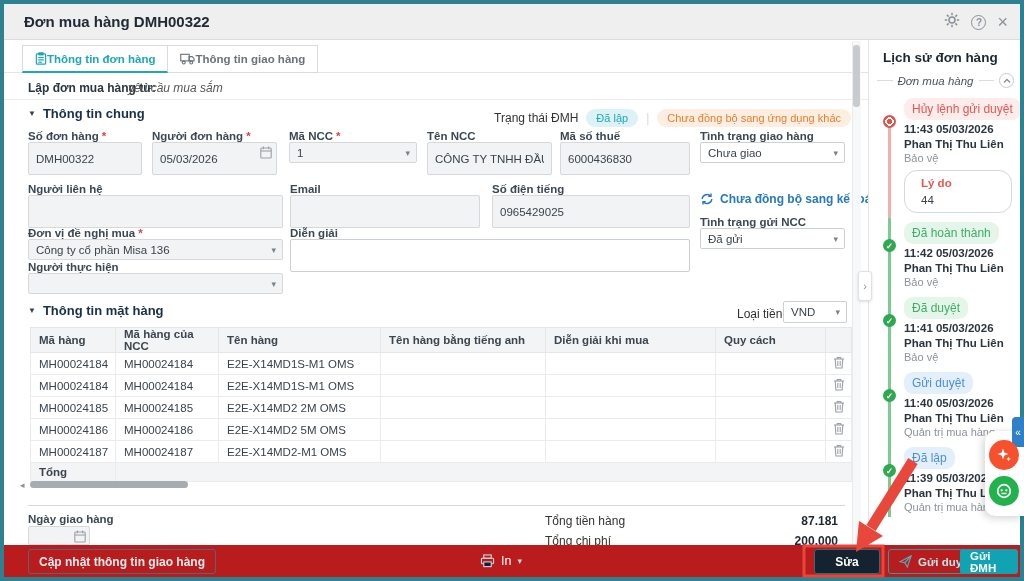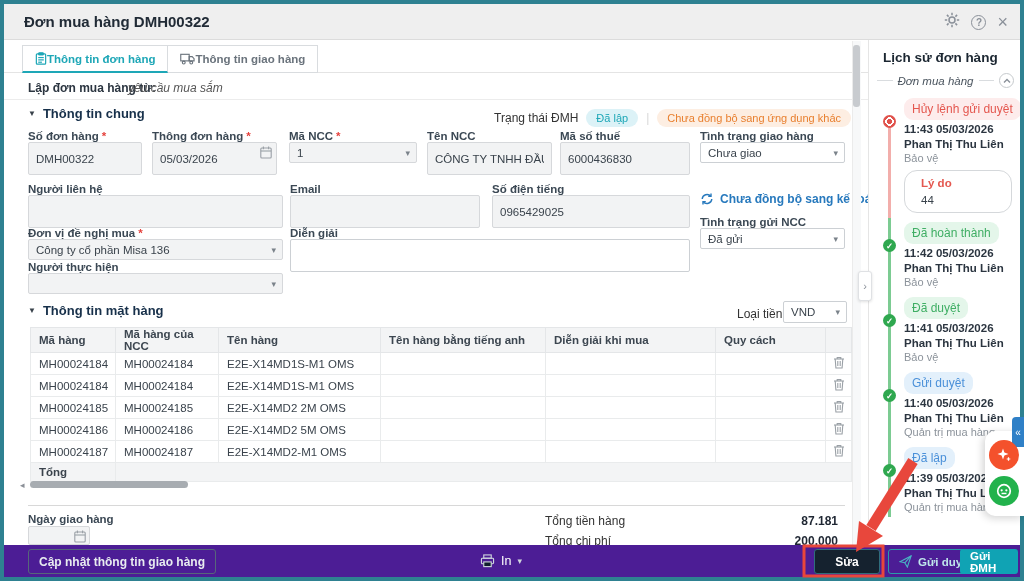--- a/index.html
+++ b/index.html
@@ -101,21 +101,21 @@
   .reason-text { font-size:11.5px; color:#3a434c; margin-top:5px; }
 
   
   .edge-tab { position:absolute; left:1012px; top:417px; width:12px; height:30px; background:#2f80c7; border-radius:4px 0 0 4px; color:#fff; font-size:10px; display:flex; align-items:center; justify-content:center; cursor:pointer; z-index:6; }
   .float-panel { position:absolute; left:985px; top:431px; width:39px; height:85px; background:#fff; border-radius:10px 0 0 10px; box-shadow:-2px 2px 8px rgba(0,0,0,.18); z-index:5; }
   .fab { position:absolute; width:30px; height:30px; border-radius:50%; display:flex; align-items:center; justify-content:center; cursor:pointer; z-index:6; }
   .fab-orange { left:989px; top:440px; background:#f4512c; }
   .fab-green { left:989px; top:476px; background:#22b24c; }
 
   
-  #bottombar { position:absolute; left:4px; top:545px; width:1016px; height:32px; background:#4c1d95; z-index:4; }
+  #bottombar { position:absolute; left:4px; top:545px; width:1016px; height:32px; background:#b91c1c; z-index:4; }
   .bb-btn { position:absolute; top:4px; height:25px; display:flex; align-items:center; justify-content:center; gap:6px; border-radius:3px; font-size:12px; cursor:pointer; padding:0 10px; }
   .btn-update { left:24px; border:1px solid #56667a; color:#e8ecf0; font-weight:600; }
   .print-group { position:absolute; left:476px; top:0; height:32px; display:flex; align-items:center; gap:6px; color:#fff; font-size:12.5px; cursor:pointer; }
   .print-caret { font-size:9px; color:#cfd6dd; }
   .btn-edit { left:810px; width:66px; border:1px solid #2f6d7c; color:#fff; font-weight:bold; background:#15222f; }
   .btn-approve { left:884px; border:1px solid #2b9aa9; color:#bfe6ec; font-weight:600; font-size:11.5px; }
   .btn-send { left:956px; width:58px; background:#10a3b4; color:#fff; font-weight:bold; font-size:11.5px; }
 
   
   #annotation-layer { position:absolute; inset:0; pointer-events:none; z-index:50; }
@@ -183,21 +183,21 @@
 
   <div class="status-cluster">
     <span class="status-label">Trạng thái ĐMH</span>
     <span class="pill pill-blue">Đã lập</span>
     <span class="pill-sep">|</span>
     <span class="pill pill-orange">Chưa đồng bộ sang ứng dụng khác</span>
   </div>
 
   <div class="flabel" style="left:28px; top:130px;"><span>Số đơn hàng</span><span class="req">*</span></div>
   <input class="inp gray" style="left: 28px; top: 142px; width: 114px;" readonly="" value="DMH00322">
-  <div class="flabel" style="left:152px; top:130px;"><span>Thông đơn hàng</span><span class="req">*</span></div>
+  <div class="flabel" style="left:152px; top:130px;"><span>Người đơn hàng</span><span class="req">*</span></div>
   <input class="inp gray" style="left: 152px; top: 142px; width: 125px;" readonly="" value="05/03/2026">
   <span class="cal-ico" style="left:260px; top:145px;">
     <svg width="12" height="13" viewBox="0 0 12 13" fill="none" stroke="#9aa0a6" stroke-width="1.1">
       <rect x="0.8" y="2" width="10.4" height="10" rx="1"></rect>
         <line x1="3.4" y1="0.6" x2="3.4" y2="3.2"></line>
         <line x1="8.6" y1="0.6" x2="8.6" y2="3.2"></line>
         <line x1="0.8" y1="5" x2="11.2" y2="5"></line>
     </svg>
   </span>
   <div class="flabel" style="left:289px; top:130px;"><span>Mã NCC</span><span class="req">*</span></div>

